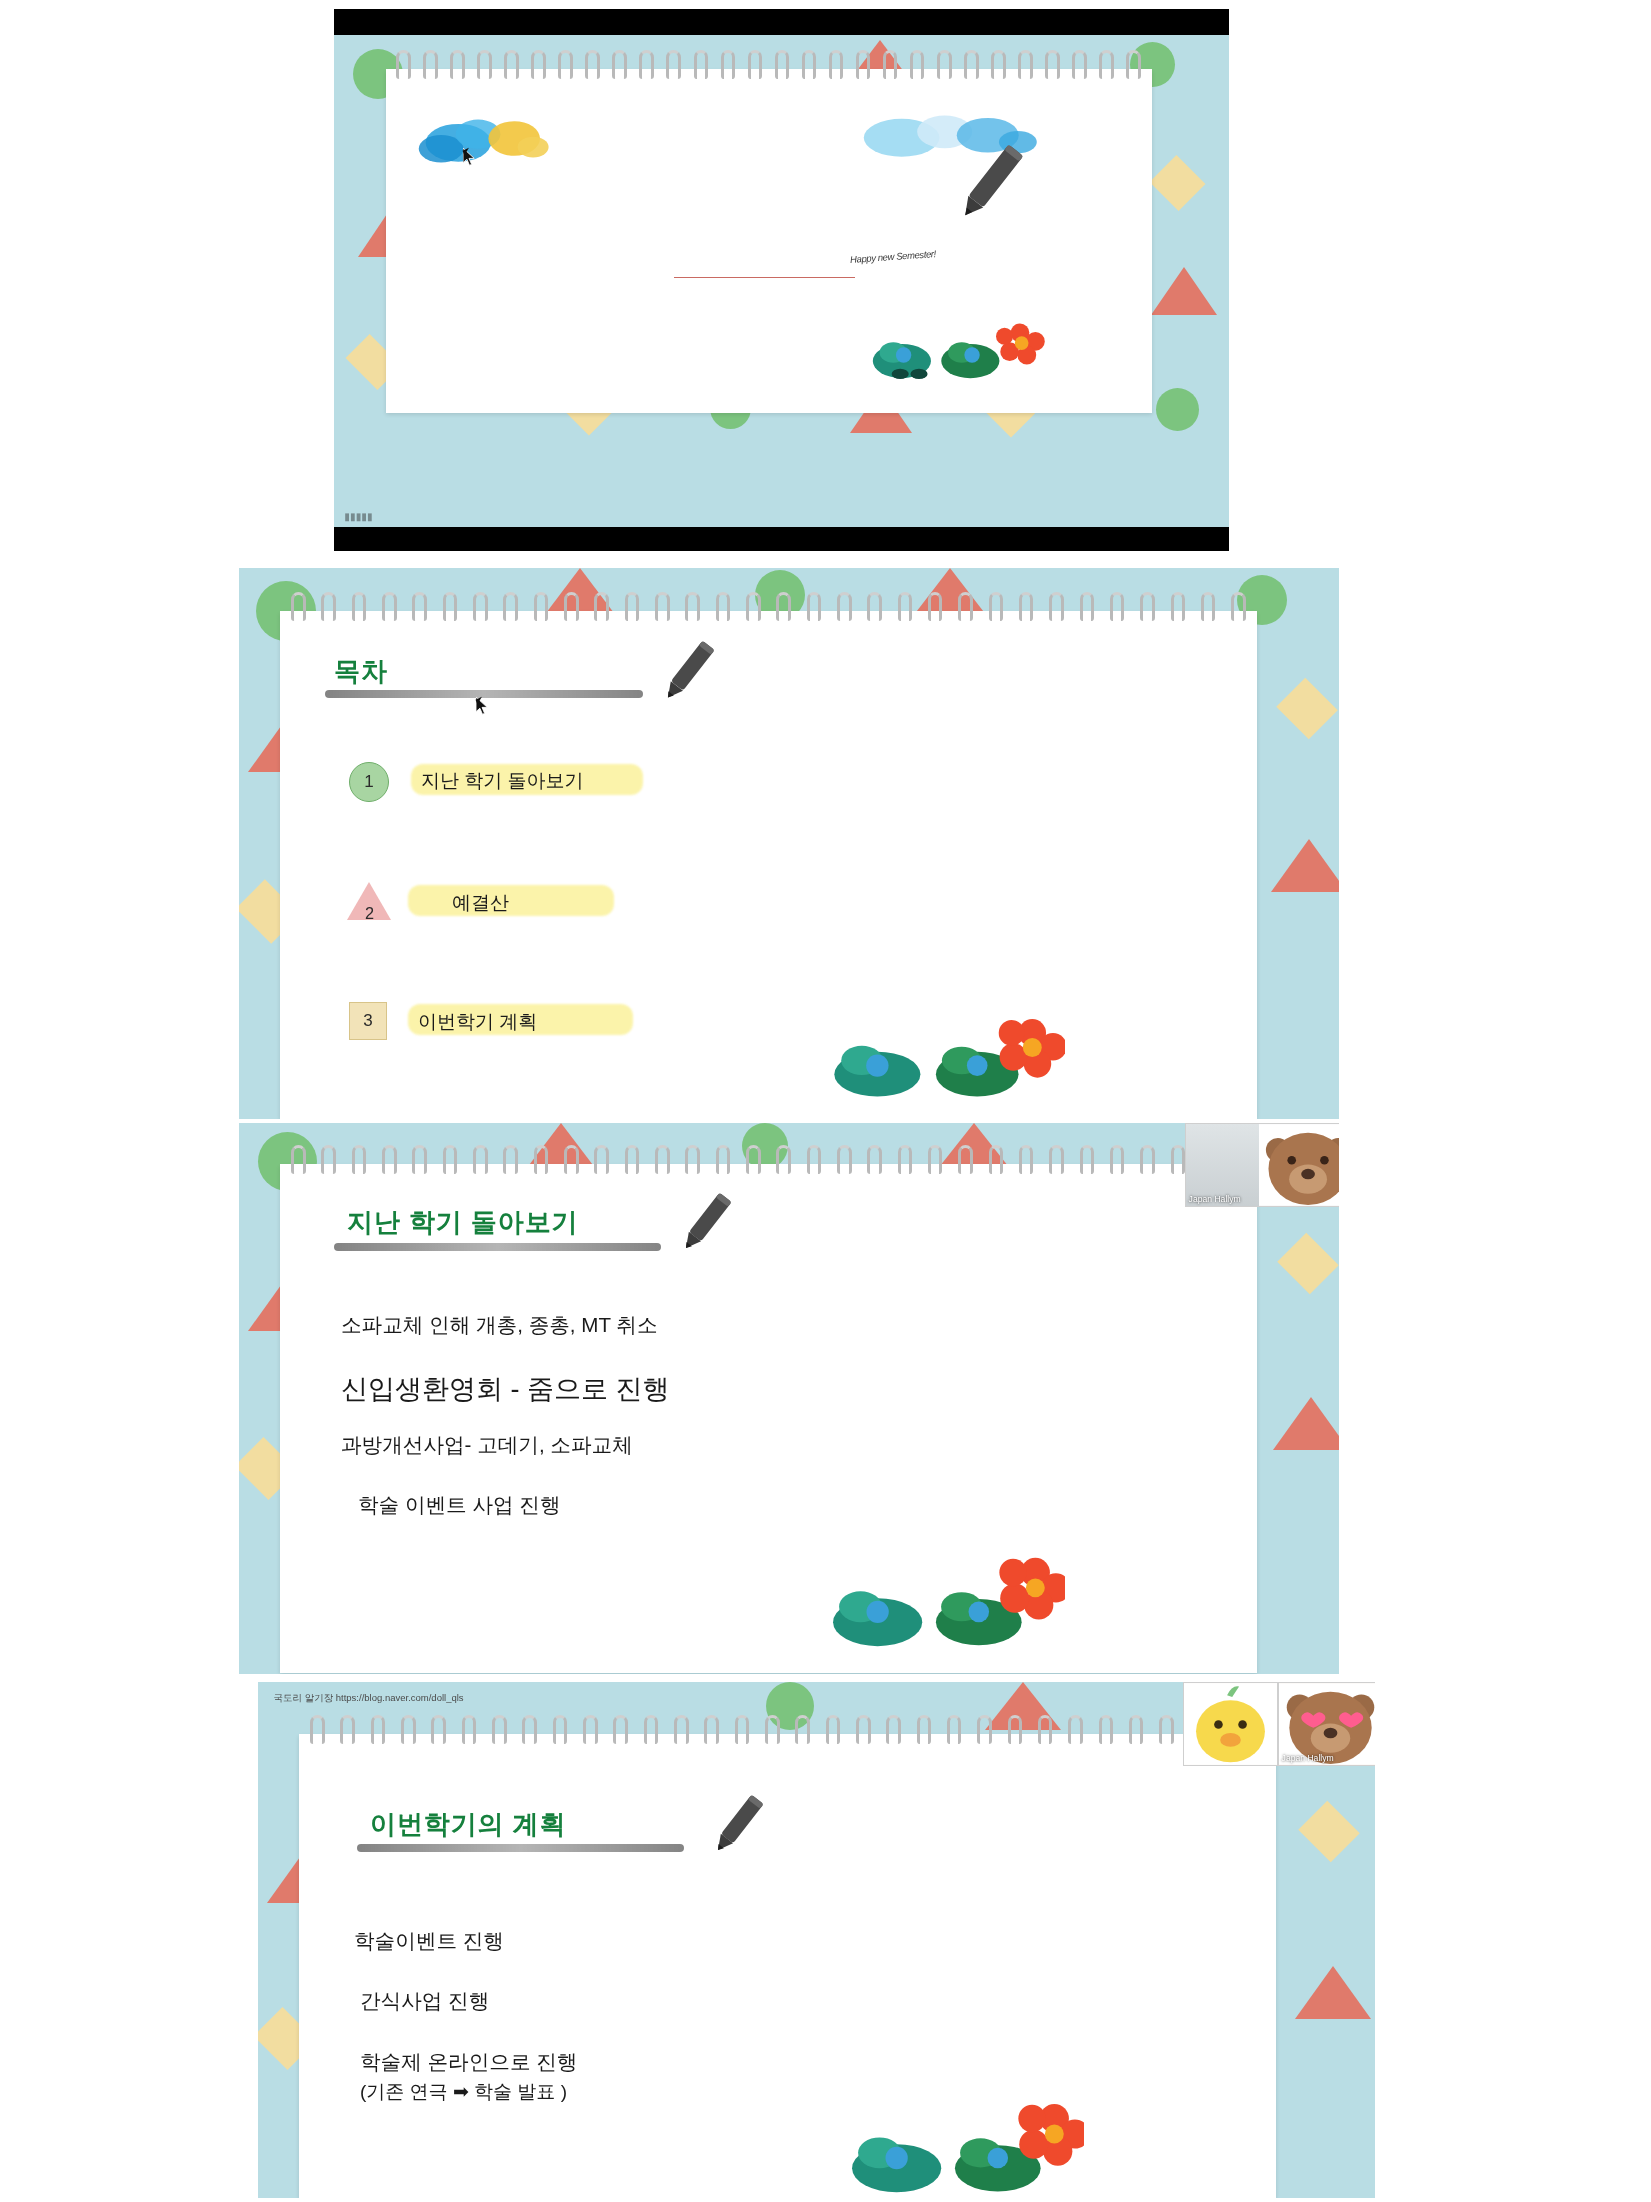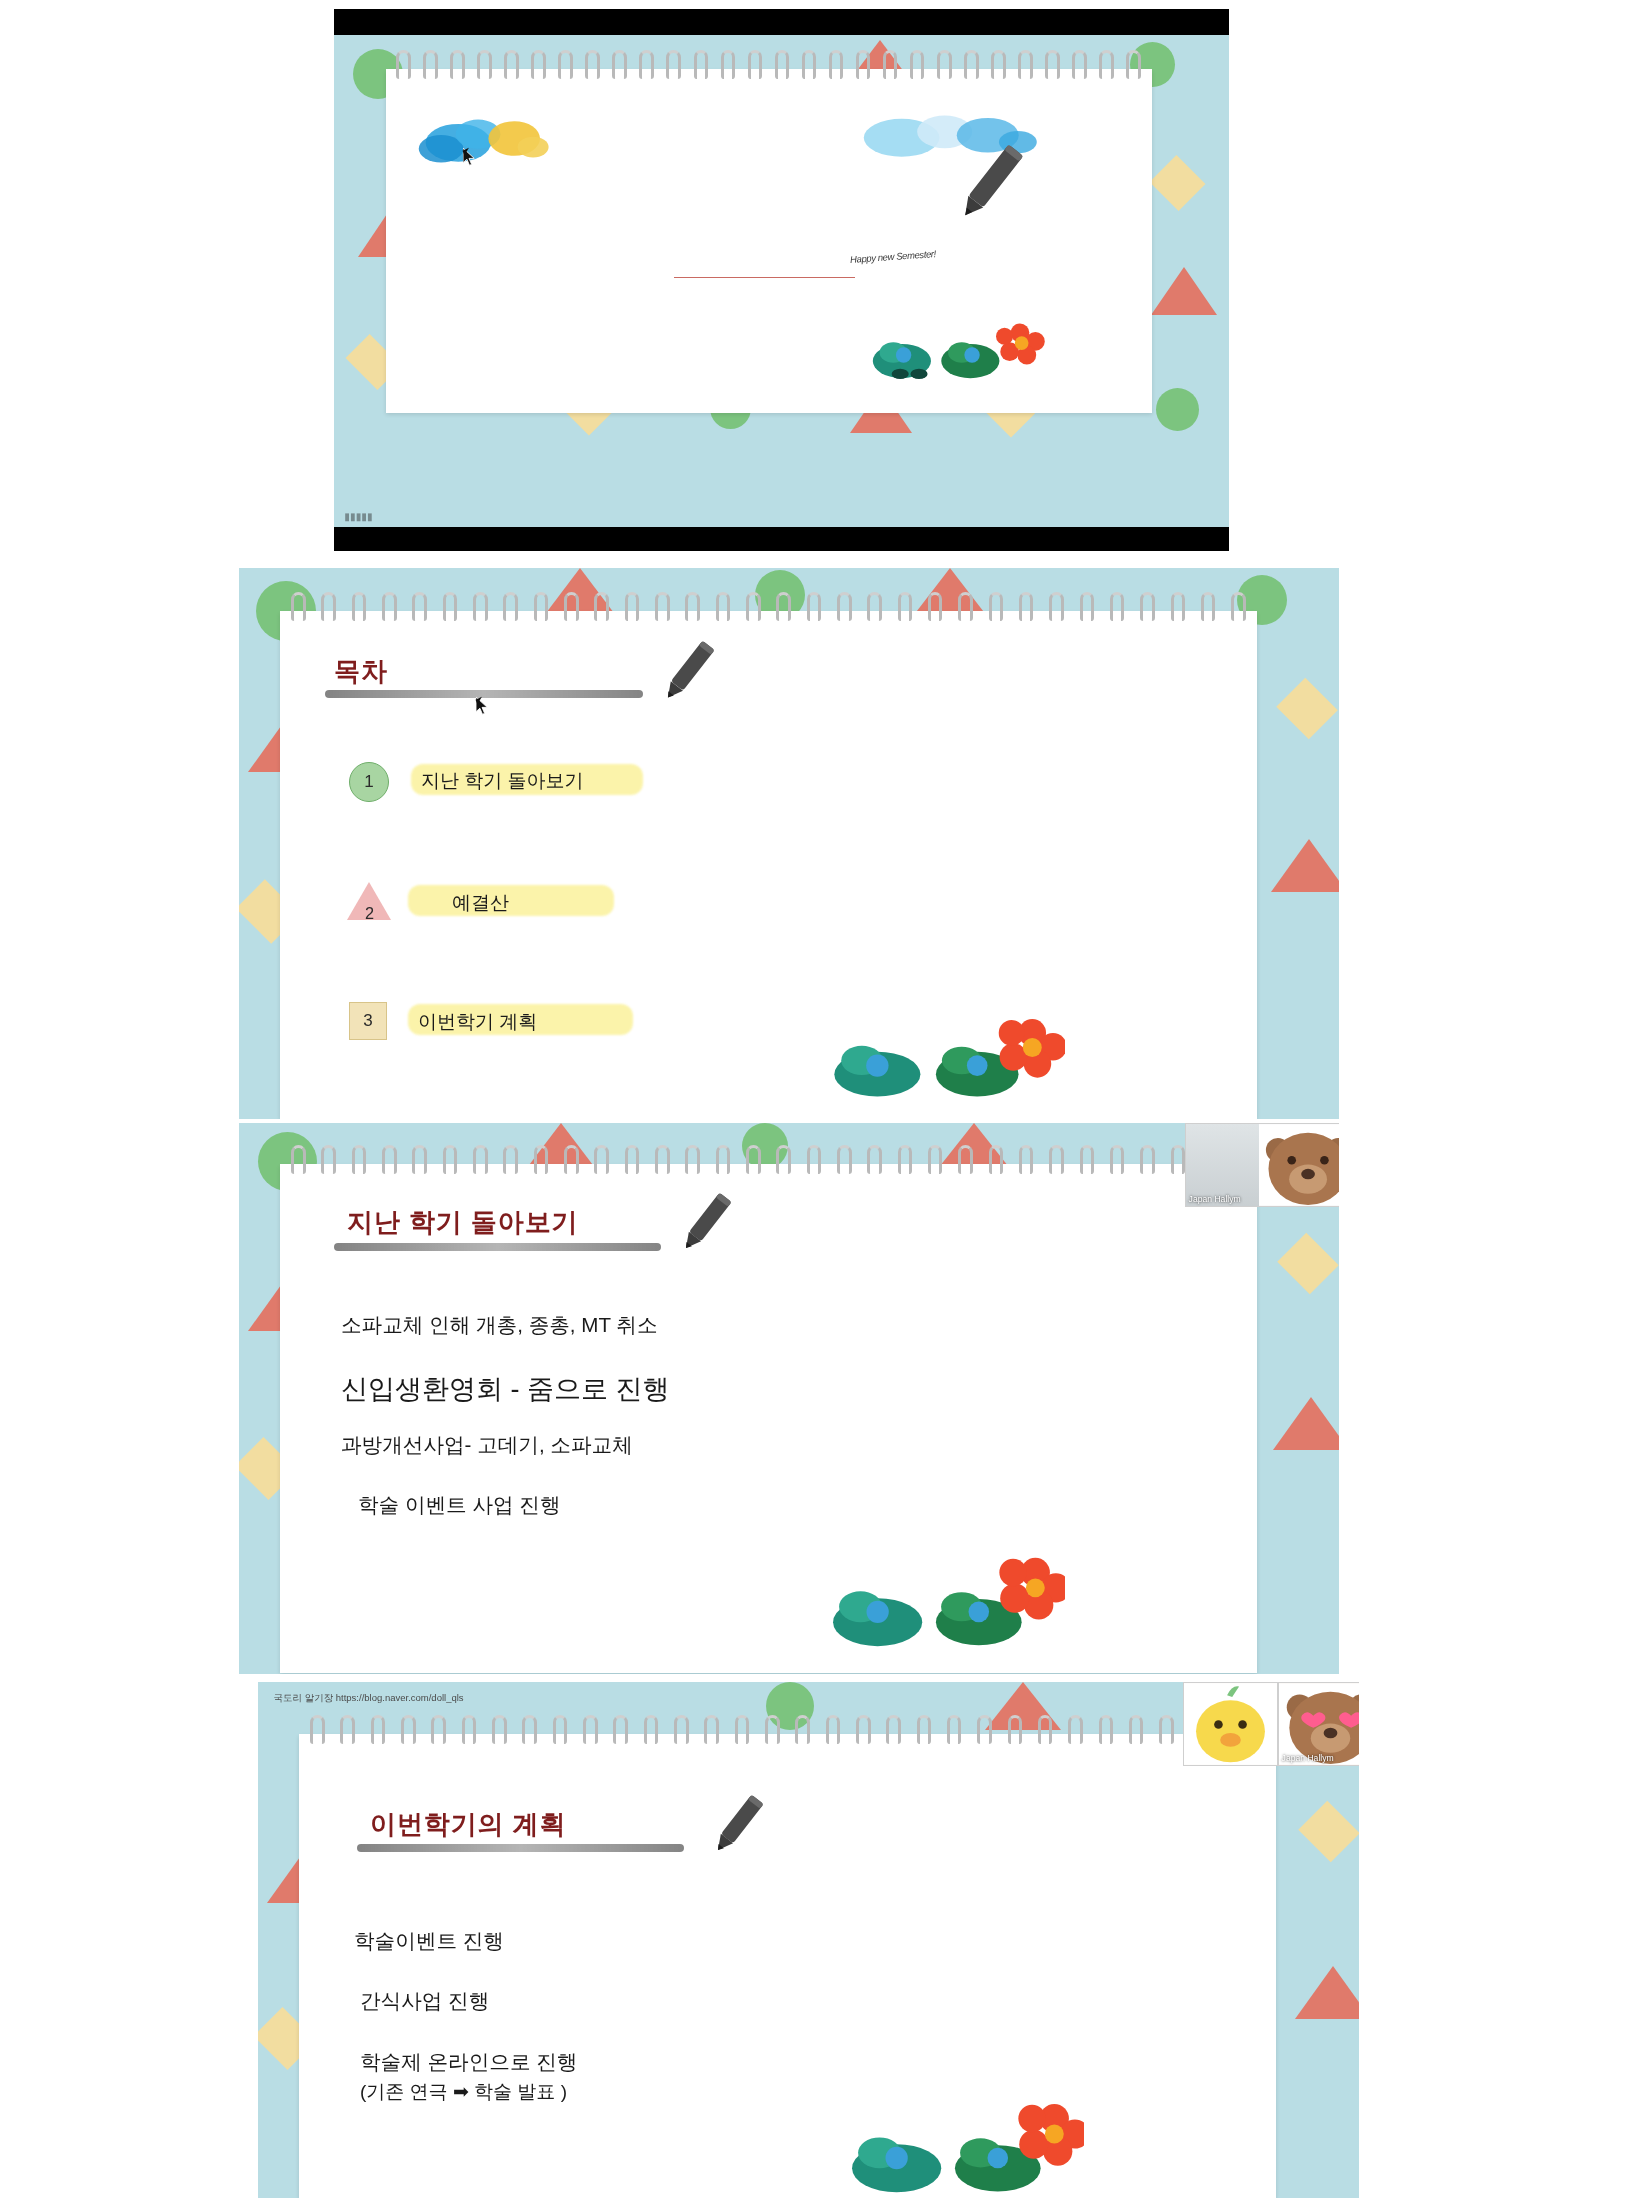--- a/index.html
+++ b/index.html
@@ -75,21 +75,21 @@
     width: 0; height: 0;
   }
   .diamond {
     position: absolute;
     transform: rotate(45deg);
   }
 
   
   .slide-title {
     position: absolute;
-    color: #7f1d1d;
+    color: #15803d;
     font-weight: bold;
     letter-spacing: 0.9px;
     white-space: nowrap;
   }
   .big-title {
     position: absolute;
     color: #16181c;
     font-weight: bold;
     white-space: nowrap;
   }
@@ -525,21 +525,21 @@
         <ellipse cx="57" cy="52" rx="46" ry="42" fill="#a9754e"></ellipse>
         <ellipse cx="57" cy="64" rx="22" ry="17" fill="#c79a72"></ellipse>
         <ellipse cx="57" cy="58" rx="8" ry="6" fill="#4a3124"></ellipse>
         <circle cx="38" cy="42" r="5" fill="#3a2418"></circle>
         <circle cx="76" cy="42" r="5" fill="#3a2418"></circle>
       </svg>
       <div class="cam-label">Japan Hallym</div>
     </div>
   </div>
 
-  <div class="slide" style="left:258px; top:1682px; width:1101px; height:516px;">
+  <div class="slide" style="left:258px; top:1682px; width:1101px; height:516px;padding-left:16px;">
 
     <div class="bg-teal" style="inset:0;"></div>
 
     <div class="circle" style="left:508px; top:0px; width:48px; height:48px; background:#7cc47f;"></div>
     <div class="tri" style="left:727px; top:0px; border-left:38px solid transparent; border-right:38px solid transparent; border-bottom:48px solid #e07a6b;"></div>
     <div class="tri" style="left:8.6px; top:168px; border-left:38px solid transparent; border-right:38px solid transparent; border-bottom:53px solid #e07a6b;"></div>
     <div class="diamond" style="left:3.4px; top:336px; width:48px; height:41px; background:#f2dda0;"></div>
     <div class="diamond" style="left:1048px; top:129px; width:46px; height:41px; background:#f2dda0;"></div>
     <div class="tri" style="left:1037px; top:284px; border-left:38px solid transparent; border-right:38px solid transparent; border-bottom:53px solid #e07a6b;"></div>
 

